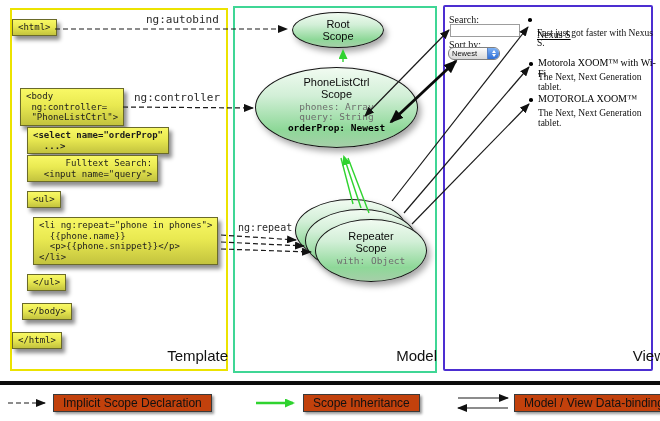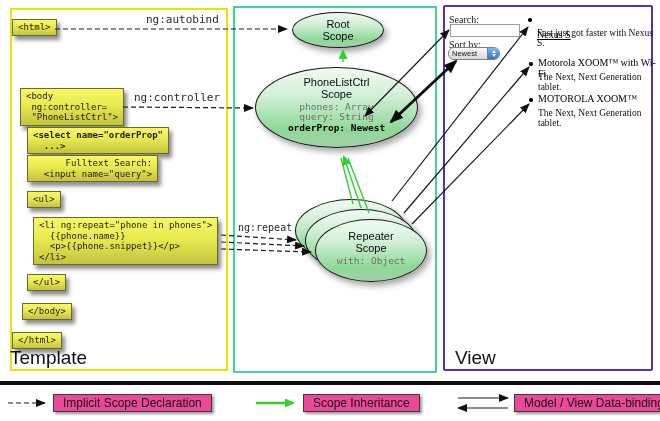--- a/index.html
+++ b/index.html
@@ -3,21 +3,21 @@
 <meta charset="utf-8">
 <style>
   html,body{margin:0;padding:0;background:#fff;}
   .canvas{position:relative;width:660px;height:421px;background:#fff;overflow:hidden;
           font-family:"Liberation Sans",sans-serif;}
   
   .colbox{position:absolute;box-sizing:border-box;background:#fff;}
   .col-template{left:10px;top:8px;width:218px;height:363px;border:2px solid #ece300;}
   .col-model{left:233px;top:6px;width:204px;height:367px;border:2px solid #3fd695;}
   .col-view{left:443px;top:5px;width:210px;height:366px;border:2px solid #4c2ed1;border-radius:2px;}
-  .col-label{position:absolute;font-size:19px;color:#111;text-align:left;z-index:4;}
+  .col-label{position:absolute;font-size:15px;color:#111;text-align:right;z-index:4;}
   .lbl-template{left:10px;top:347px;width:218px;}
   .lbl-model{left:233px;top:347px;width:204px;}
   .lbl-view{left:443px;top:347px;width:210px;padding-left:12px;}
   
   .code{position:absolute;z-index:3;white-space:pre;
         font-family:"DejaVu Sans Mono","Liberation Mono",monospace;
         font-size:9px;line-height:10.5px;color:#1c1c1c;
         background:linear-gradient(180deg,#f8f865 0%,#e9e951 45%,#c3c33e 100%);
         border:1px solid #6a6a2a;padding:2px 5px;
         box-shadow:2.5px 3.5px 4px rgba(0,0,0,0.45);}
@@ -63,21 +63,21 @@
   .vs-stepper .tri-down{width:0;height:0;border-left:2.5px solid transparent;
                         border-right:2.5px solid transparent;border-top:3px solid #fff;}
   .vitem-title{position:absolute;z-index:3;font-family:"Liberation Serif",serif;
                font-size:10px;color:#000;}
   .vitem-desc{position:absolute;z-index:3;font-family:"Liberation Serif",serif;
               font-size:9.5px;color:#111;}
   .vbullet{position:absolute;z-index:3;width:3.5px;height:3.5px;border-radius:50%;background:#000;}
   
   .divider{position:absolute;left:0;top:381px;width:660px;height:4px;background:#0d0d0d;z-index:2;}
   .legend-box{position:absolute;z-index:3;top:394px;height:16px;line-height:16px;
-              background:#ec4899;border:1.5px solid #3a3a3a;padding:0 9px;font-size:12px;color:#111;
+              background:#c2410c;border:1.5px solid #3a3a3a;padding:0 9px;font-size:12px;color:#111;
               box-shadow:1.5px 2px 2.5px rgba(0,0,0,0.4);white-space:nowrap;}
   .lg-1{left:53px;}
   .lg-2{left:303px;}
   .lg-3{left:514px;}
   
   .overlay{position:absolute;left:0;top:0;width:660px;height:421px;z-index:5;pointer-events:none;}
   .ln-dash{stroke:#1a1a1a;stroke-width:1.2;stroke-dasharray:5,3;fill:none;}
   .ln-thin{stroke:#1a1a1a;stroke-width:1.2;fill:none;}
   .ln-thick{stroke:#0a0a0a;stroke-width:2.8;fill:none;}
   .ln-green{stroke:#2fd32f;stroke-width:1.4;fill:none;}
@@ -86,20 +86,21 @@
 </head>
 <body>
 
 <div class="canvas">
 
   <div class="colbox col-template"></div>
   <div class="colbox col-model"></div>
   <div class="colbox col-view"></div>
 
   <div class="col-label lbl-template">Template</div>
+  <div class="col-label lbl-model">Model</div>
   <div class="col-label lbl-view">View</div>
 
   <div class="code" style="left:12px;top:19px;">&lt;html&gt;</div>
   <div class="code" style="left:20px;top:88px;">&lt;body
  ng:controller=
  "PhoneListCtrl"&gt;</div>
   <div class="code bold" style="left:27px;top:127px;">&lt;select name="orderProp"
   ...&gt;</div>
   <div class="code" style="left:27px;top:155px;text-align:right;">Fulltext Search:
   &lt;input name="query"&gt;</div>

